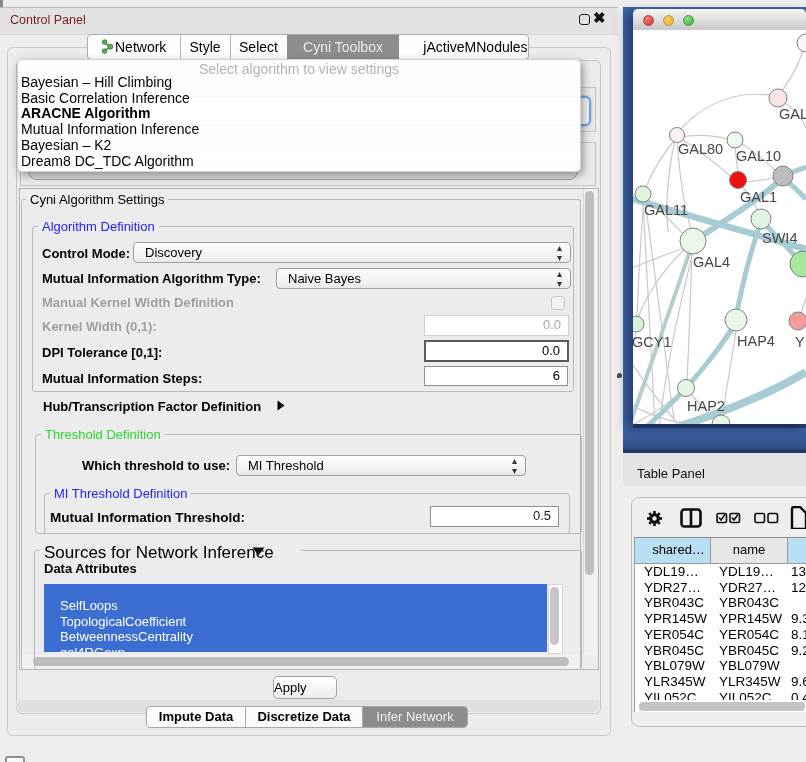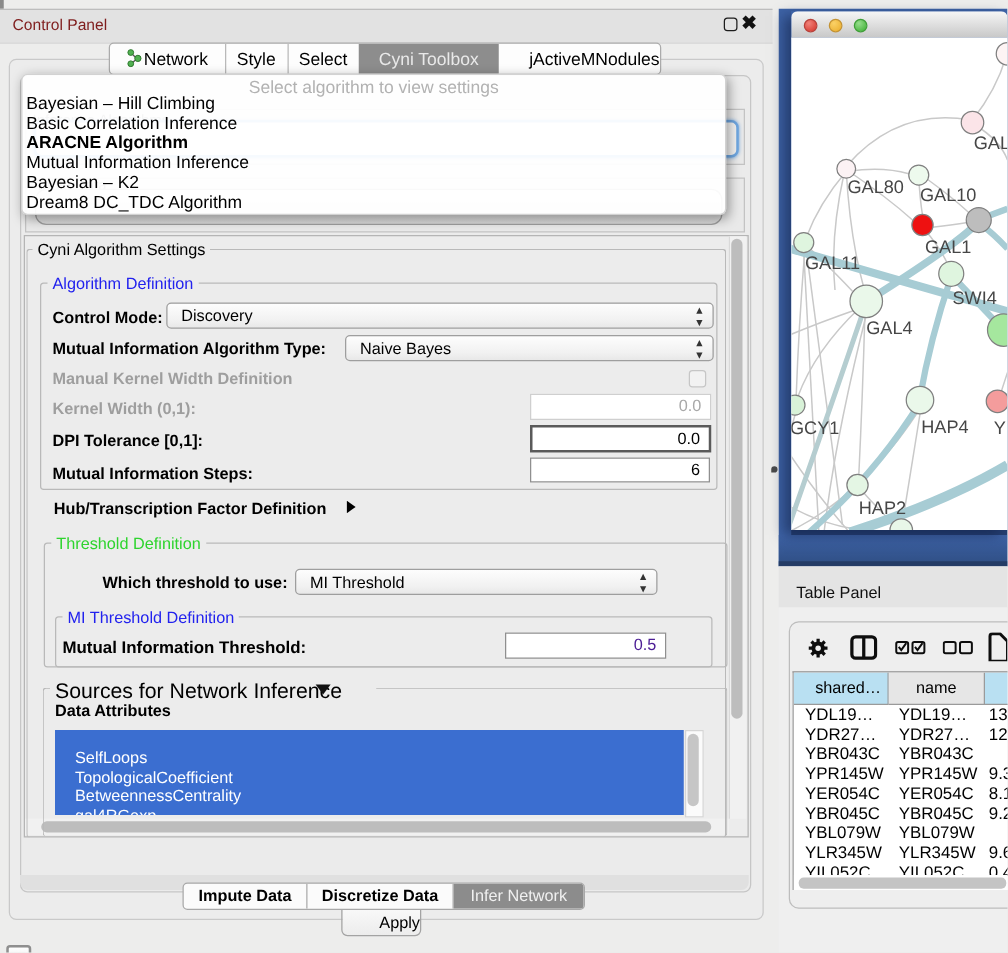--- a/index.html
+++ b/index.html
@@ -147,39 +147,39 @@
   <div class="ctext">MI Threshold</div>
   <svg class="arr" viewBox="0 0 7 19">
       <path d="M3.5 2 L6 7 L1 7 Z" fill="#333"></path>
       <path d="M3.5 17 L6 12 L1 12 Z" fill="#333"></path>
     </svg>
 </div>
 
 <div class="grp" style="left:44px;top:493px;width:524px;height:39px;"></div>
 <div class="gtitle" style="left:50px;top:486px;color:#2222ee;">MI Threshold Definition</div>
 <div class="lbl abs" style="left:50px;top:510px;font-size:13.5px;">Mutual Information Threshold:</div>
-<div class="tfield" style="left:404px;top:506px;width:120px;height:18px;border:1.5px solid #8f8f8f;
-     padding:1px 7px 0 0;color:#4c1d95;">0.5</div>
+<div class="tfield" style="left:430px;top:506px;width:120px;height:18px;border:1.5px solid #8f8f8f;
+     padding:1px 7px 0 0;color:#0f172a;">0.5</div>
 
 <div class="grp" style="left:34px;top:550px;width:546px;height:118px;border-bottom:none;"></div>
 <div class="gtitle" style="left:40px;top:543px;color:#000;font-size:17px;">Sources for Network Inference&nbsp;&nbsp;&nbsp;&nbsp;&nbsp;</div>
 <svg class="abs" style="left:252px;top:547px;" width="13" height="9" viewBox="0 0 13 9">
     <path d="M0.5,0.5 L12.5,0.5 L6.5,8.5 Z" fill="#111"></path>
   </svg>
 <div class="lbl abs" style="left:44px;top:561px;">Data Attributes</div>
 
 <div class="abs" style="left:44px;top:584px;width:503px;height:68px;background:#3b6ed0;
      color:#fff;font-size:13px;line-height:15.7px;overflow:hidden;">
   <div style="padding:14px 0 0 16px;">SelfLoops<br>TopologicalCoefficient<br>BetweennessCentrality<br>gal4RGexp</div>
 </div>
 <div class="abs" style="left:548px;top:584px;width:13px;height:68px;background:#fbfbfb;border:1px solid #d5d5d5;"></div>
 <div class="abs" style="left:550px;top:587px;width:9px;height:58px;background:#c6c6c6;border-radius:5px;"></div>
 
-<div class="abs" style="left:273px;top:716px;width:62px;height:18px;border:1px solid #a3a3a3;border-radius:5px;
-     background:linear-gradient(#ffffff,#ececec);text-align:right;font-size:13px;padding-top:13px;">Apply</div>
+<div class="abs" style="left:273px;top:676px;width:62px;height:18px;border:1px solid #a3a3a3;border-radius:5px;
+     background:linear-gradient(#ffffff,#ececec);text-align:left;font-size:13px;padding-top:3px;">Apply</div>
 
 <div class="abs" style="left:146px;top:706px;width:320px;height:20px;border:1px solid #a8a8a8;border-radius:4px;
      background:#fbfbfb;overflow:hidden;font-size:13px;">
   <div class="abs" style="left:0;top:0;width:98px;height:20px;border-right:1px solid #ababab;text-align:center;">
     <div style="margin-top:2px;font-weight:bold;">Impute Data</div>
     </div>
   <div class="abs" style="left:99px;top:0;width:116px;height:20px;border-right:1px solid #ababab;text-align:center;">
     <div style="margin-top:2px;font-weight:bold;">Discretize Data</div>
     </div>
   <div class="abs" style="left:216px;top:0;width:104px;height:20px;background:#8c8c8c;color:#f0f0f0;text-align:center;">

